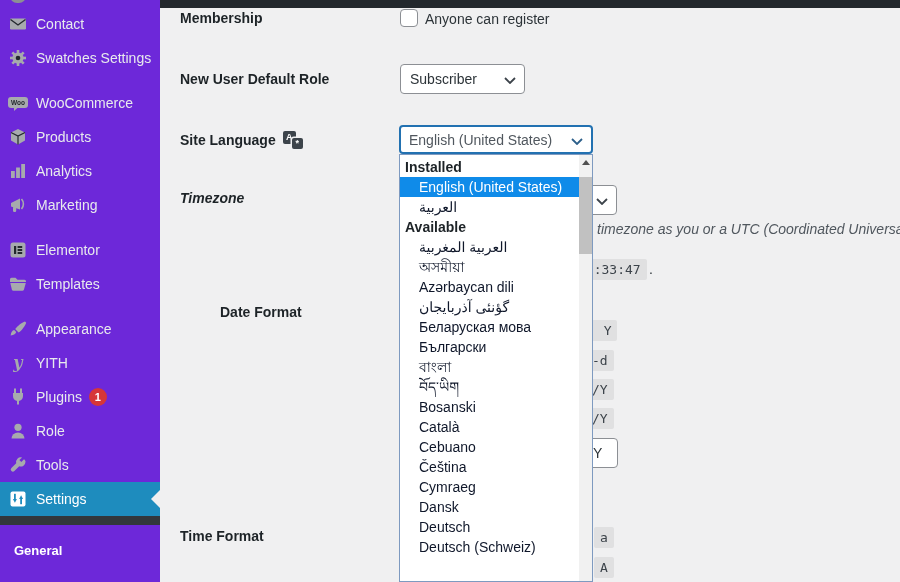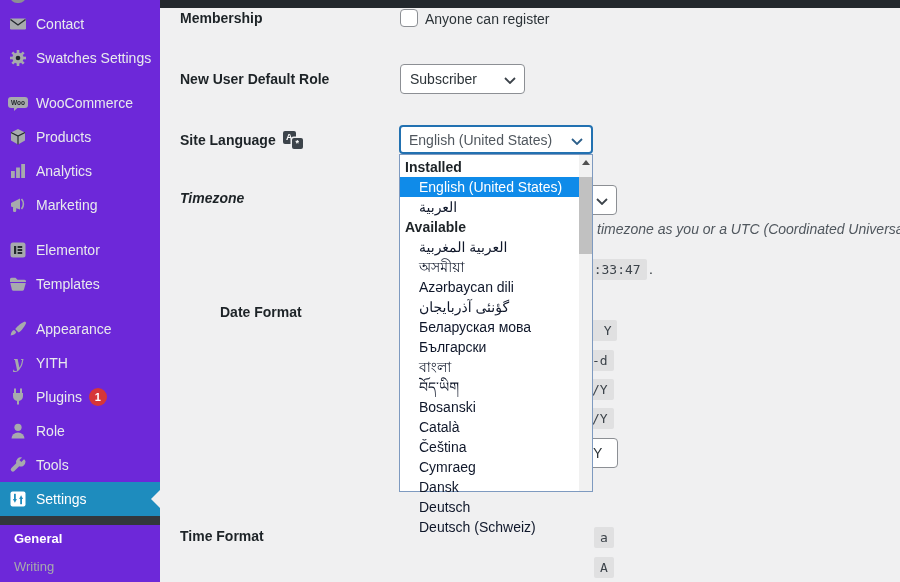--- a/index.html
+++ b/index.html
@@ -18,21 +18,21 @@
   .mi .ic{width:36px;display:flex;justify-content:center;align-items:center;color:#a7aaad;flex:none;}
   .mi .lbl{white-space:nowrap;}
   .gap{height:11px;}
   .mi.active{background:#1e8cbe;color:#fff;text-align:right;}
   .mi.active .ic{color:#fff;}
   .cur-arrow{position:absolute;right:0;top:50%;margin-top:-9px;width:0;height:0;
     border-top:9px solid transparent;border-bottom:9px solid transparent;border-right:9px solid #f0f0f1;}
   .badge{margin-left:7px;background:#d63638;color:#fff;border-radius:50%;min-width:18px;height:18px;
     line-height:18px;text-align:center;font-size:11px;display:inline-block;font-weight:bold;}
   .submenu{background:#32373c;position:absolute;top:516px;left:0;right:0;bottom:0;padding-top:9px;}
-  .smi{height:28px;line-height:28px;padding-left:14px;font-size:13px;color:#a7aaad;cursor:pointer;}
+  .smi{height:28px;line-height:28px;padding-left:14px;font-size:13px;color:#a7aaad;cursor:pointer;margin-top:12px;}
   .smi.current{color:#fff;font-weight:bold;}
   
   .content{position:absolute;left:160px;top:0;width:740px;height:582px;overflow:hidden;}
   .flabel{position:absolute;font-weight:bold;color:#1d2327;white-space:nowrap;}
   .sel{position:absolute;background:#fff;border:1px solid #8c8f94;border-radius:4px;height:30px;
     box-sizing:border-box;display:flex;align-items:center;padding:0 26px 0 9px;color:#2c3338;cursor:pointer;}
   .sel .chev{position:absolute;right:8px;top:12px;line-height:0;}
   .sel.focused{border:2px solid #2271b1;color:#50575e;height:29px;padding-left:8px;}
   .cb{position:absolute;width:16px;height:16px;background:#fff;border:1px solid #8c8f94;border-radius:4px;cursor:pointer;}
   .cblabel{position:absolute;color:#2c3338;cursor:pointer;}
@@ -42,21 +42,21 @@
   .plain{position:absolute;color:#2c3338;}
   .custom-input{position:absolute;box-sizing:border-box;border:1px solid #8c8f94;border-radius:4px;
     background:#fff;height:30px;padding:0 4px 0 8px;font:14px "Liberation Sans",sans-serif;color:#2c3338;}
   
   .ticon{position:relative;display:inline-block;width:24px;height:20px;margin-left:7px;vertical-align:middle;}
   .ticon .big{position:absolute;left:0;top:0;width:13px;height:13px;background:#3c434a;border-radius:2px;
     color:#fff;font-size:9px;font-weight:bold;text-align:center;line-height:13px;}
   .ticon .small{position:absolute;left:9px;top:7px;width:11px;height:11px;background:#3c434a;border-radius:2px;
     color:#fff;font-size:9px;font-weight:bold;text-align:center;line-height:11px;box-shadow:0 0 0 1.5px #f0f0f1;}
   
-  .dd{position:absolute;left:239px;top:154px;width:194px;height:338px;background:#fff;
+  .dd{position:absolute;left:239px;top:154px;width:194px;height:428px;background:#fff;
     border:1px solid #7e9ac0;box-sizing:border-box;z-index:10;}
   .dd-rows{position:absolute;left:0;top:2px;right:13px;}
   .dd-row{height:20px;line-height:20px;font-size:14px;white-space:nowrap;overflow:hidden;}
   .dd-header{font-weight:bold;color:#1d2327;padding-left:5px;}
   .dd-opt{color:#0f172a;padding-left:19px;cursor:pointer;}
   .dd-opt.selected{background:#0f8be9;color:#fff;}
   .sbar{position:absolute;right:0;top:0;bottom:0;width:13px;background:#f1f1f1;cursor:pointer;}
   .sbar-up{height:15px;display:flex;align-items:center;justify-content:center;}
   .tri-up{width:0;height:0;border-left:4px solid transparent;border-right:4px solid transparent;
     border-bottom:5px solid #505050;}
@@ -306,20 +306,21 @@
       <div class="dd-row dd-opt">العربية المغربية</div>
       <div class="dd-row dd-opt">অসমীয়া</div>
       <div class="dd-row dd-opt">Azərbaycan dili</div>
       <div class="dd-row dd-opt">گؤنئی آذربایجان</div>
       <div class="dd-row dd-opt">Беларуская мова</div>
       <div class="dd-row dd-opt">Български</div>
       <div class="dd-row dd-opt">বাংলা</div>
       <div class="dd-row dd-opt">བོད་ཡིག</div>
       <div class="dd-row dd-opt">Bosanski</div>
       <div class="dd-row dd-opt">Català</div>
+      <div class="dd-row dd-opt">Cebuano</div>
       <div class="dd-row dd-opt">Čeština</div>
       <div class="dd-row dd-opt">Cymraeg</div>
       <div class="dd-row dd-opt">Dansk</div>
       <div class="dd-row dd-opt">Deutsch</div>
       <div class="dd-row dd-opt">Deutsch (Schweiz)</div>
     </div>
     <div class="sbar">
       <div class="sbar-up">
           <span class="tri-up"></span>
         </div>

